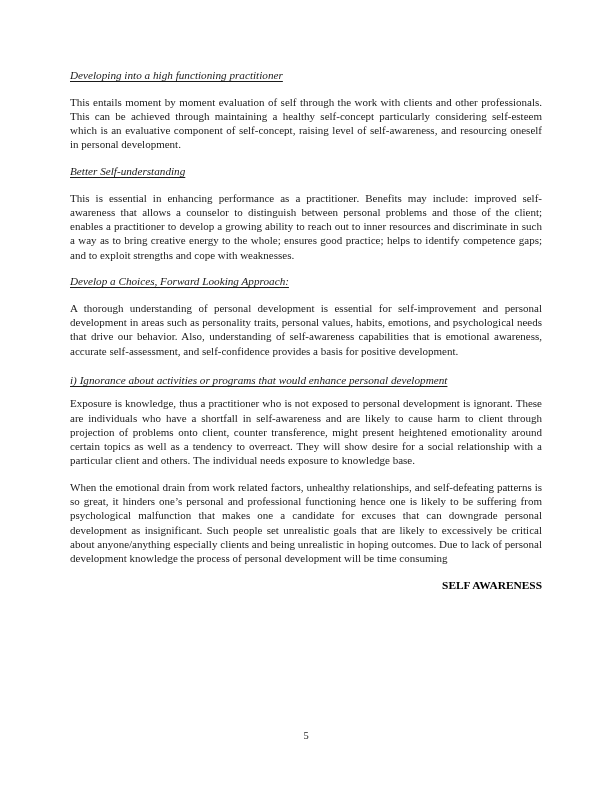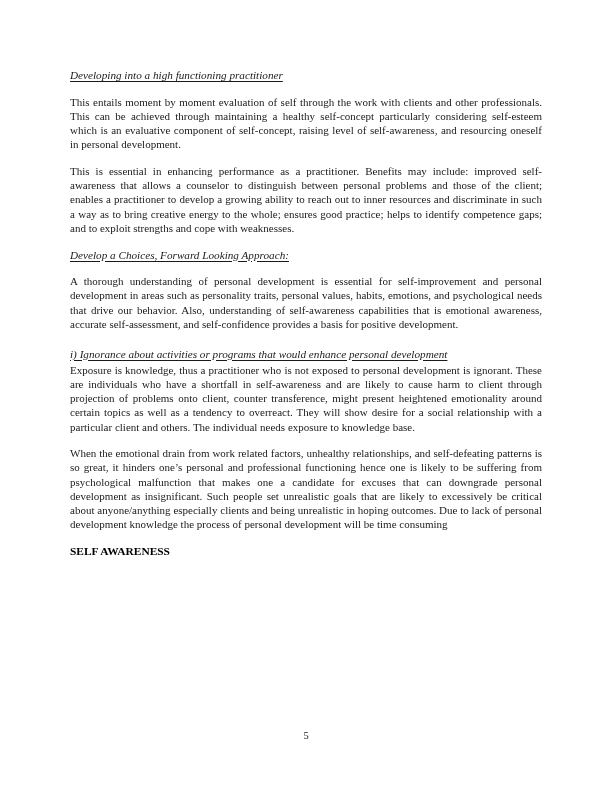--- a/index.html
+++ b/index.html
@@ -49,20 +49,21 @@
   .bold-heading {
     font-size: 11.4px;
     line-height: 14.2px;
     font-weight: bold;
     margin: 0 0 1.5px 0;
     color: #000000;
   }
   .bold-heading.caps {
     margin-top: 0;
     margin-bottom: 0;
+    text-align: right;
   }
   .tight-gap {
     margin-bottom: 1.5px;
   }
   .page-number {
     position: absolute;
     left: 0;
     top: 730px;
     width: 612px;
     text-align: center;
@@ -73,29 +74,30 @@
 </style>
 </head>
 <body>
 
 <div class="page">
   <div class="content">
 
     <div class="sub-heading">Developing into a high functioning practitioner</div>
     <p class="para">This entails moment by moment evaluation of self through the work with clients and other professionals. This can be achieved through maintaining a healthy self-concept particularly considering self-esteem which is an evaluative component of self-concept, raising level of self-awareness, and resourcing oneself in personal development.</p>
 
+    <div class="sub-heading">Better Self-understanding</div>
     <p class="para">This is essential in enhancing performance as a practitioner. Benefits may include: improved self-awareness that allows a counselor to distinguish between personal problems and those of the client; enables a practitioner to develop a growing ability to reach out to inner resources and discriminate in such a way as to bring creative energy to the whole; ensures good practice; helps to identify competence gaps; and to exploit strengths and cope with weaknesses.</p>
 
 
     <div class="sub-heading">Develop a Choices, Forward Looking Approach:</div>
     <p class="para">A thorough understanding of personal development is essential for self-improvement and personal development in areas such as personality traits, personal values, habits, emotions, and psychological needs that drive our behavior. Also, understanding of self-awareness capabilities that is emotional awareness, accurate self-assessment, and self-confidence provides a basis for positive development.</p>
 
     <div class="spacer-sm"></div>
 
-    <div class="sub-heading tight-gap" style="margin-bottom:2px;">i) Ignorance about activities or programs that would enhance personal development</div>
+    <div class="sub-heading tight-gap" style="margin-bottom:9px;">i) Ignorance about activities or programs that would enhance personal development</div>
     <p class="para"> Exposure is knowledge, thus a practitioner who is not exposed to personal development is ignorant. These are individuals who have a shortfall in self-awareness and are likely to cause harm to client through projection of problems onto client, counter transference, might present heightened emotionality around certain topics as well as a tendency to overreact. They will show desire for a social relationship with a particular client and others. The individual needs exposure to knowledge base.</p>
 
     <p class="para">When the emotional drain from work related factors, unhealthy relationships, and self-defeating patterns is so great, it hinders one’s personal and professional functioning hence one is likely to be suffering from psychological malfunction that makes one a candidate for excuses that can downgrade personal development as insignificant. Such people set unrealistic goals that are likely to excessively be critical about anyone/anything especially clients and being unrealistic in hoping outcomes. Due to lack of personal development knowledge the process of personal development will be time consuming</p>
 
     <div class="bold-heading caps">SELF AWARENESS</div>
 
   </div>
 
   <div class="page-number">5</div>
 </div>

